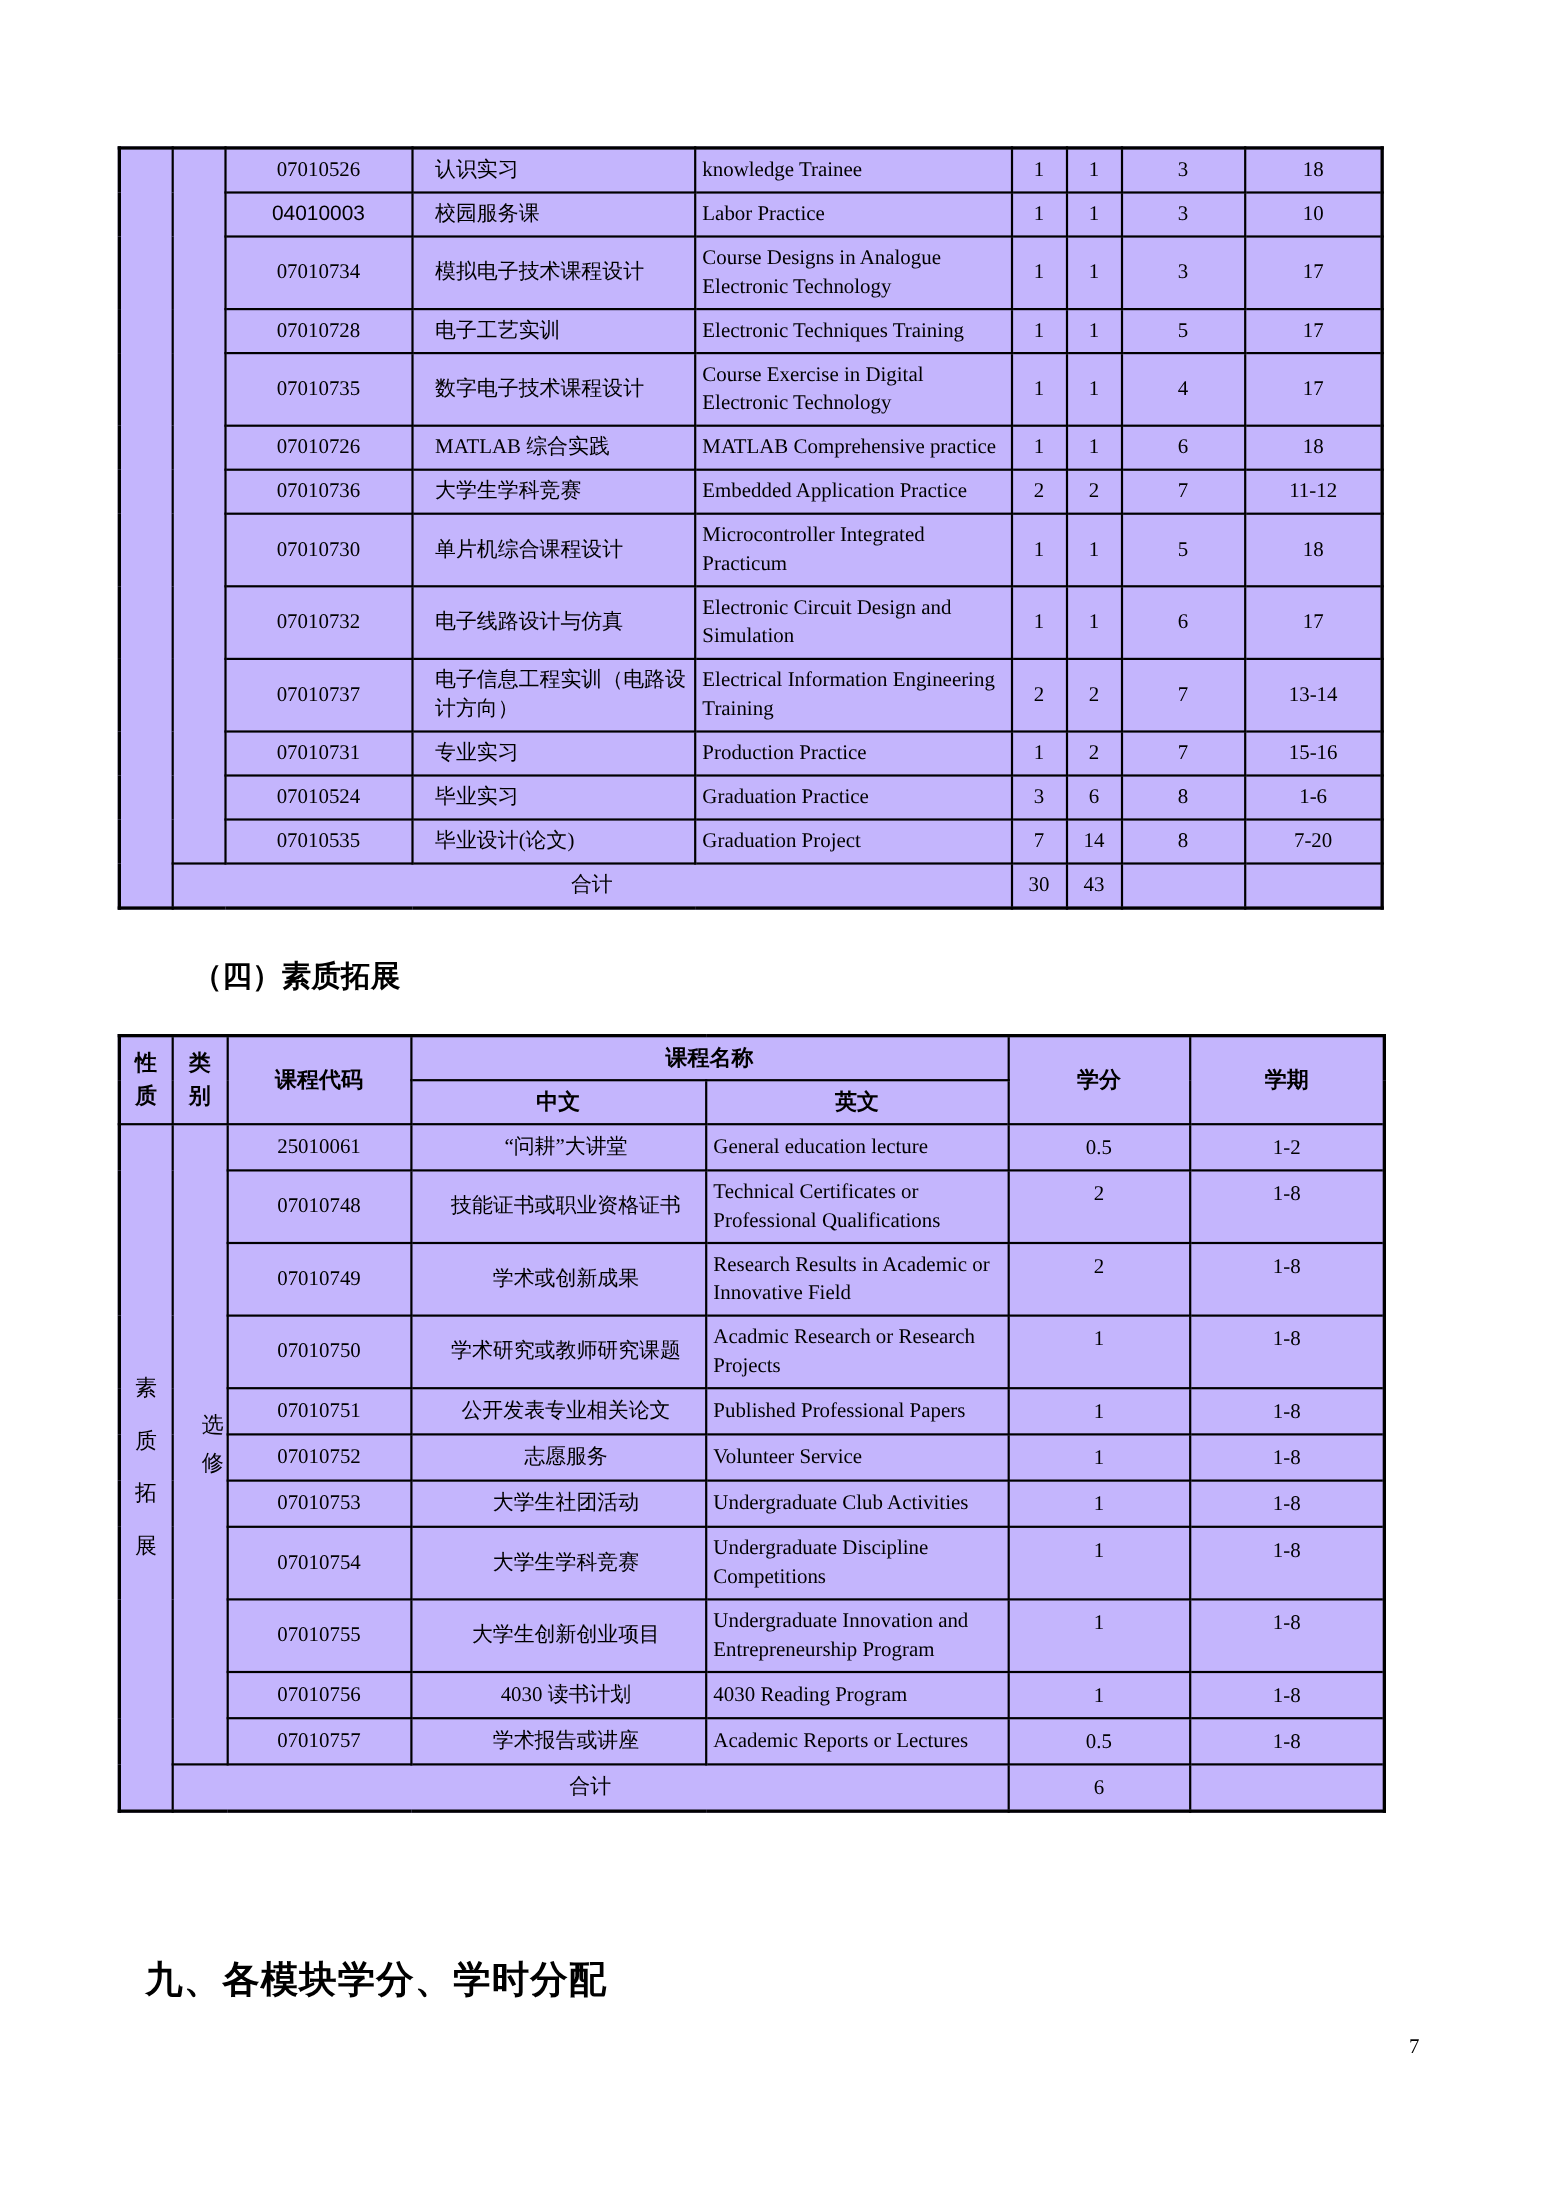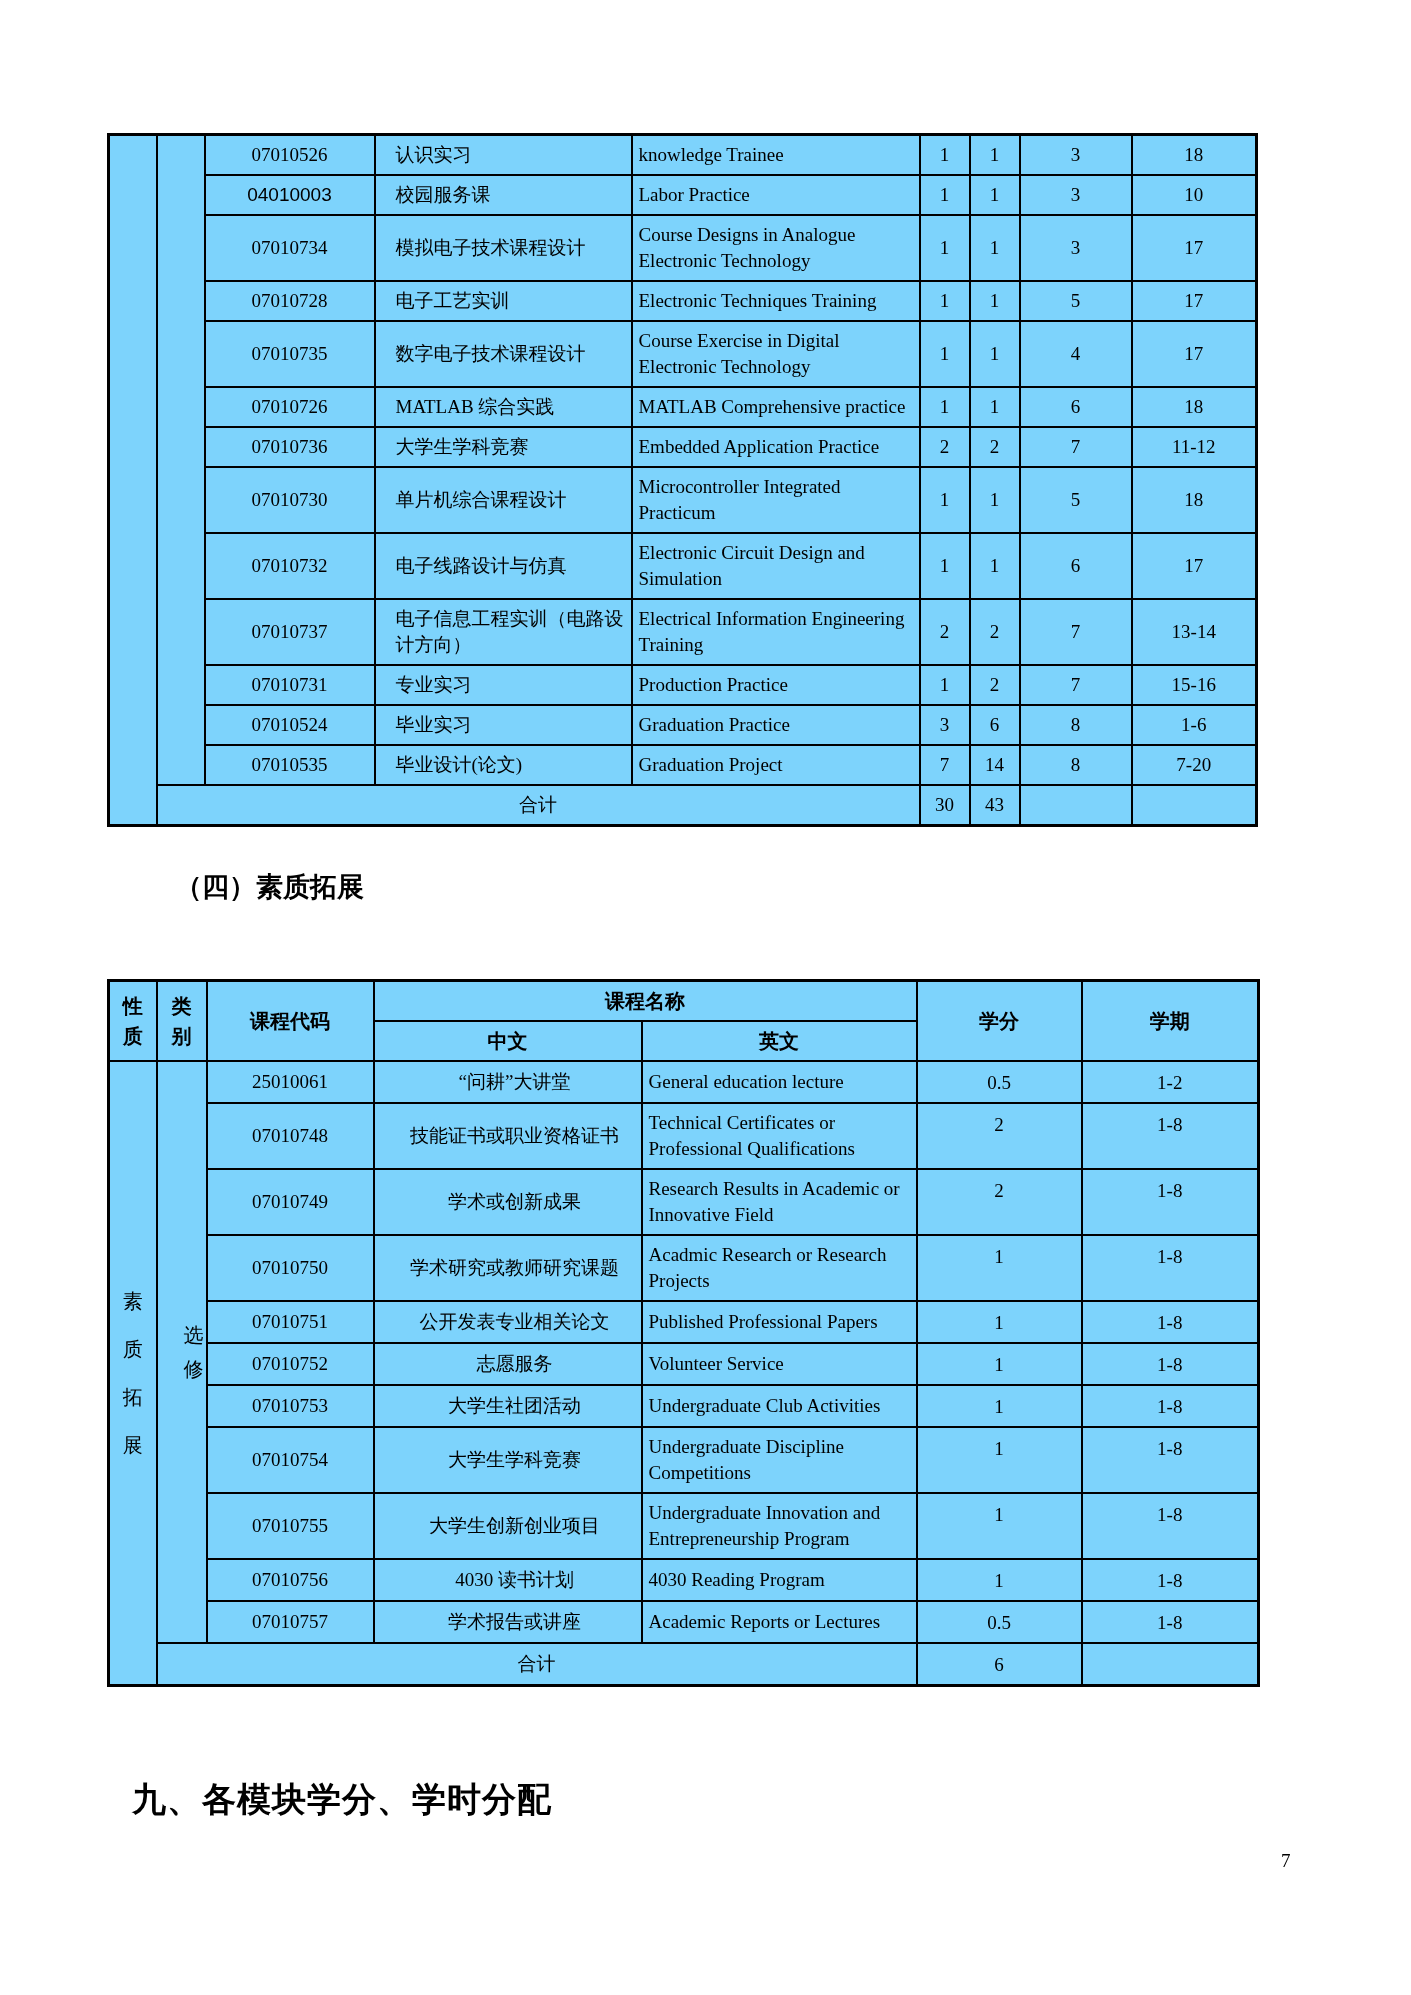--- a/index.html
+++ b/index.html
@@ -8,34 +8,34 @@
     width: 1411px; height: 1995px;
     position: relative;
     background: #ffffff;
     color: #000000;
     font-family: "Liberation Serif", "DejaVu Serif", serif;
   }
   table {
     border-collapse: collapse;
     table-layout: fixed;
     position: absolute;
-    background: #7dd3fc;
+    background: #c4b5fd;
   }
   th, td {
     border: 2px solid #000;
     font-weight: normal;
     font-size: 19px;
     line-height: 26px;
     padding: 6px 4px;
     vertical-align: middle;
     overflow: hidden;
     word-wrap: break-word;
   }
   .t1 { left: 107px; top: 133px; width: 1148px; border: 3px solid #000; }
-  .t2 { left: 107px; top: 979px; width: 1150px; border: 3px solid #000; }
+  .t2 { left: 107px; top: 940px; width: 1150px; border: 3px solid #000; }
   .t1 tr, .t2 tbody tr { height: 40px; }
 
   .cell-code { text-align: center; }
   .sans { font-family: "Liberation Sans", "DejaVu Sans", sans-serif; }
   .cell-cn { text-align: left; padding-left: 20px; padding-right: 6px; }
   .cell-en { text-align: left; padding-left: 6px; padding-right: 4px; }
   .cell-num { text-align: center; }
   .cell-total { text-align: center; }
 
   .t2 .cell-cn { text-align: center; }

